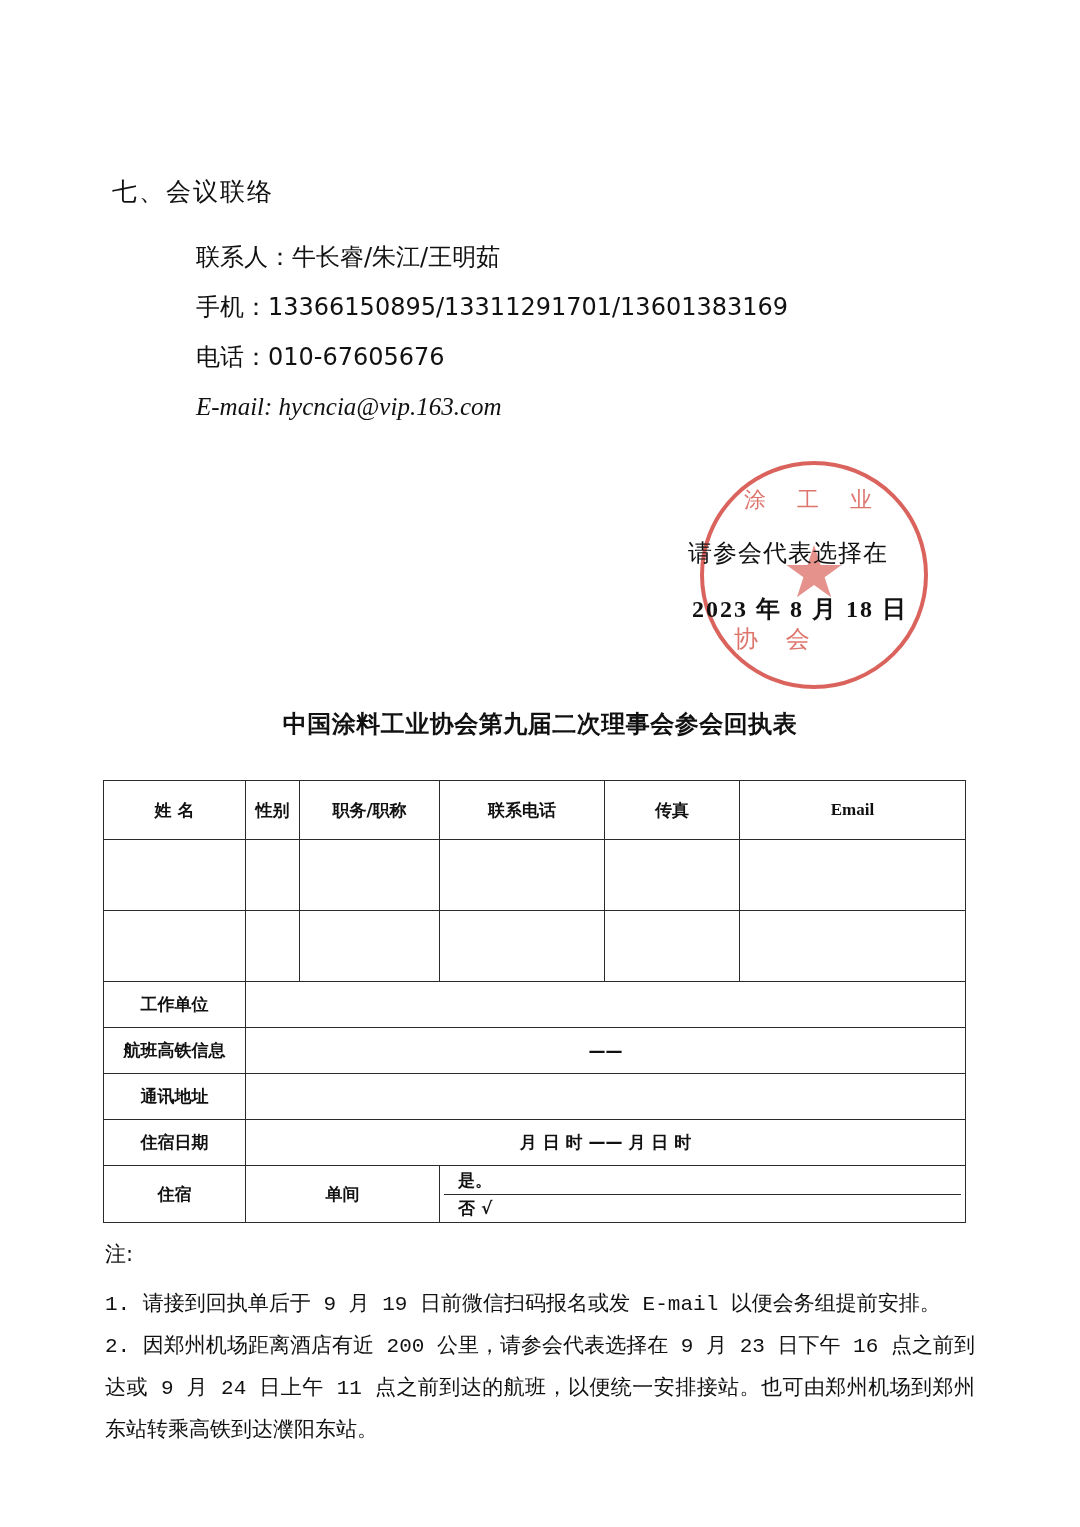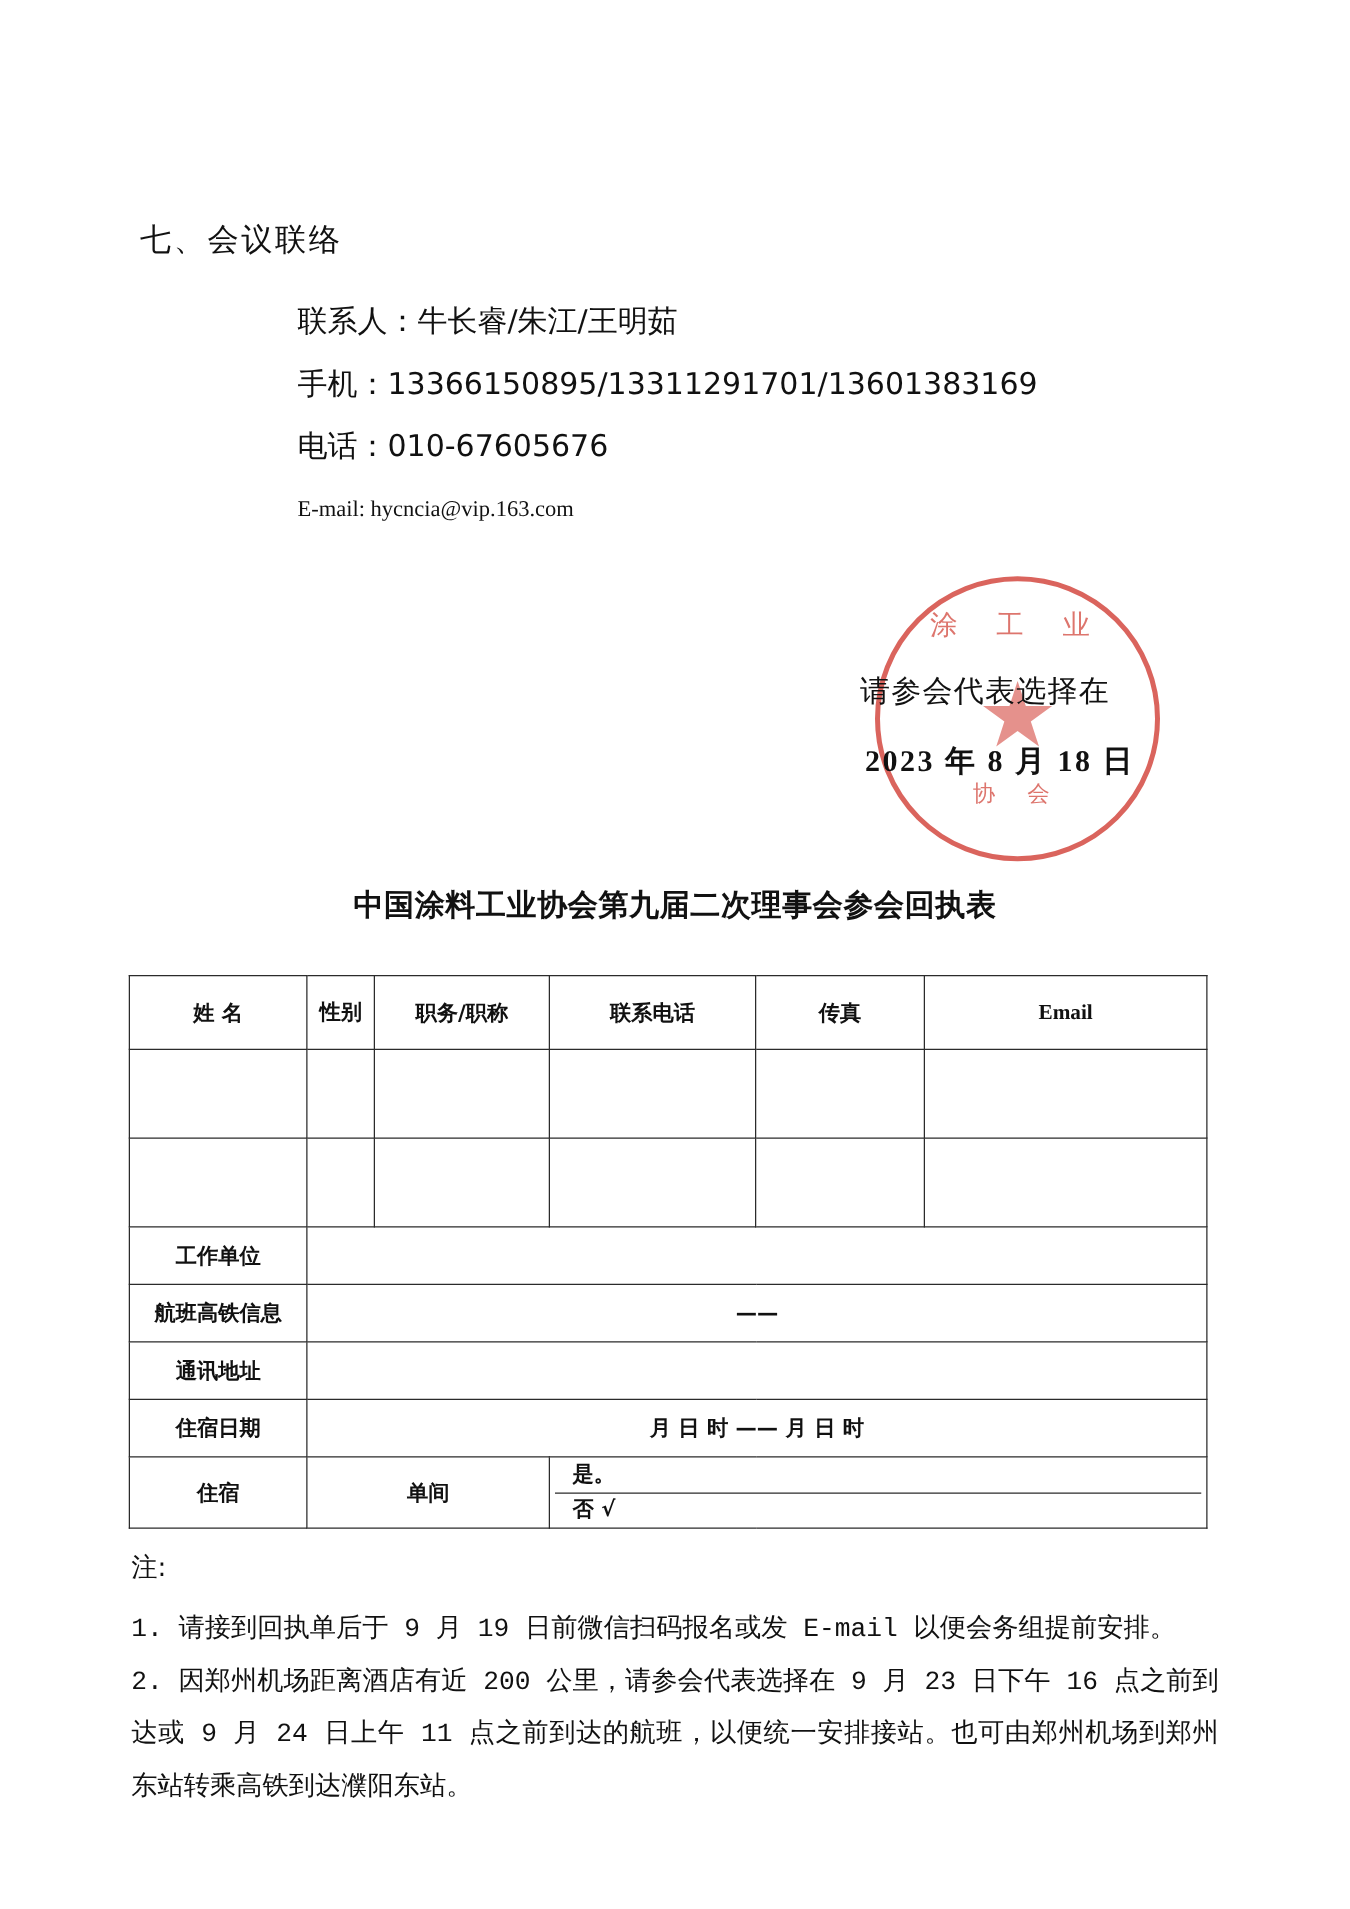--- a/index.html
+++ b/index.html
@@ -37,25 +37,25 @@
     position: absolute;
     left: 196px;
     top: 232px;
     width: 780px;
   }
   .contact-line {
     font-size: 24px;
     line-height: 50px;
     white-space: nowrap;
     font-family: "DejaVu Sans", serif;
-    margin-left: 42px;
   }
   .contact-line.latin {
     font-family: "Liberation Serif", serif;
-    font-size: 18px;
+    font-size: 25px;
+    font-style: italic;
   }
 
   
   .seal-area {
     position: absolute;
     left: 690px;
     top: 455px;
     width: 260px;
     height: 240px;
   }
@@ -92,24 +92,24 @@
     opacity: 0.7;
     font-size: 22px;
     letter-spacing: 12px;
     font-family: "DejaVu Sans", sans-serif;
   }
   .seal-text-bottom {
     position: absolute;
     left: 44px;
     top: 168px;
     width: 160px;
-    text-align: center;
+    text-align: left;
     color: #cf3b30;
     opacity: 0.7;
-    font-size: 18px;
+    font-size: 24px;
     letter-spacing: 10px;
     font-family: "DejaVu Sans", sans-serif;
   }
   .signature-org {
     position: absolute;
     left: -2px;
     top: 82px;
     font-size: 24px;
     letter-spacing: 1px;
     font-family: "DejaVu Sans", sans-serif;

